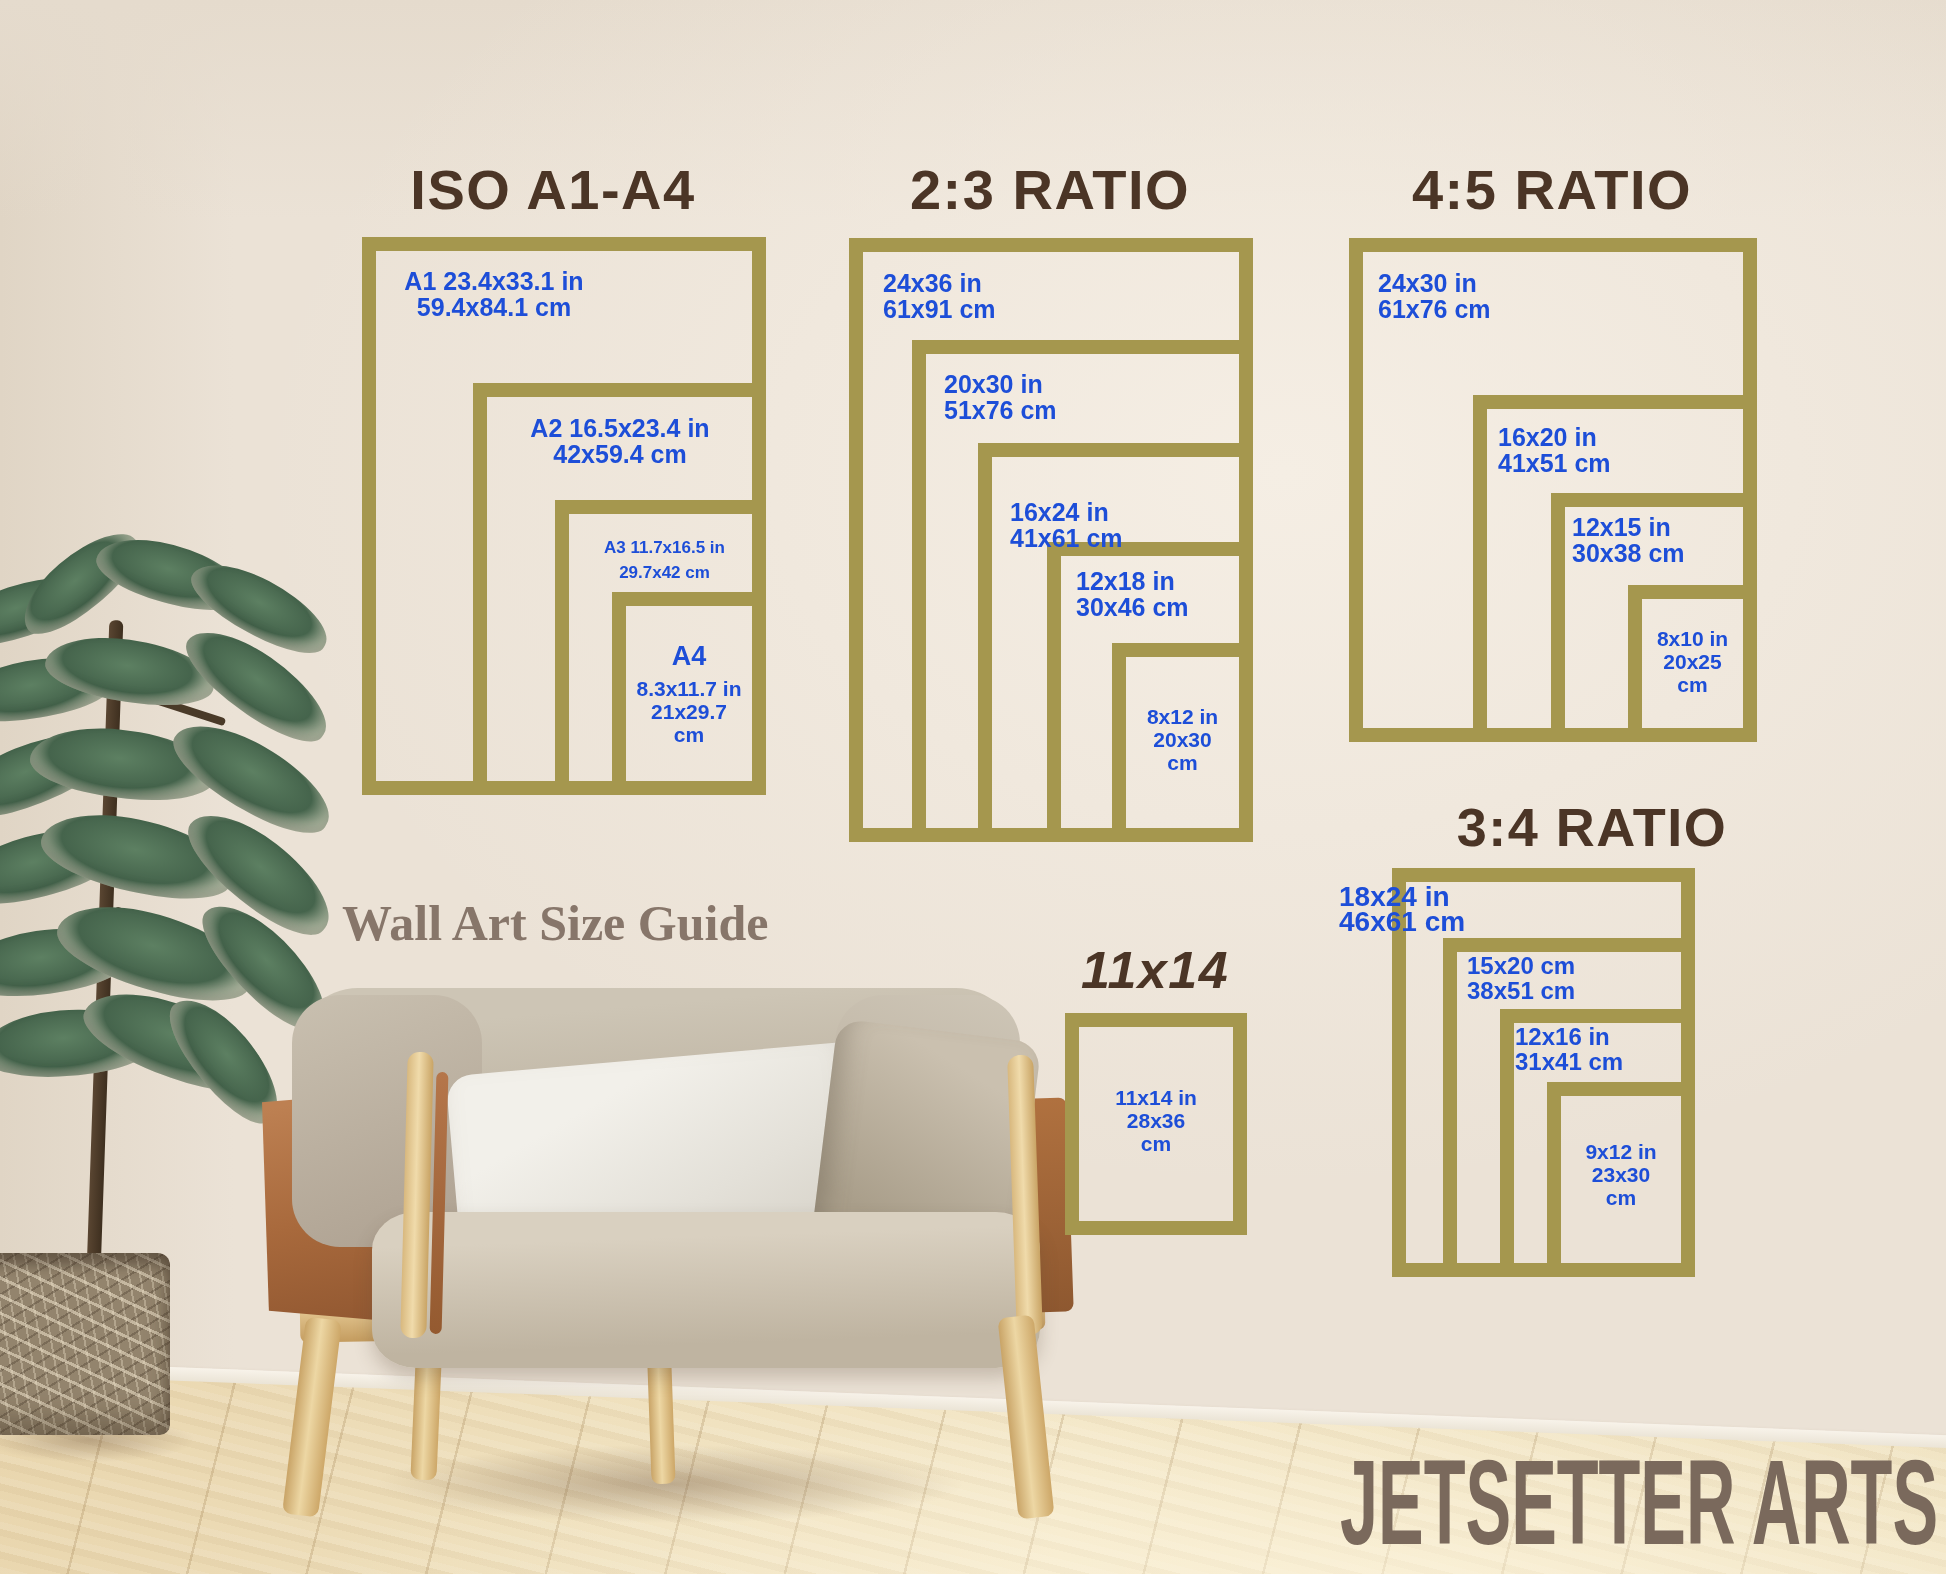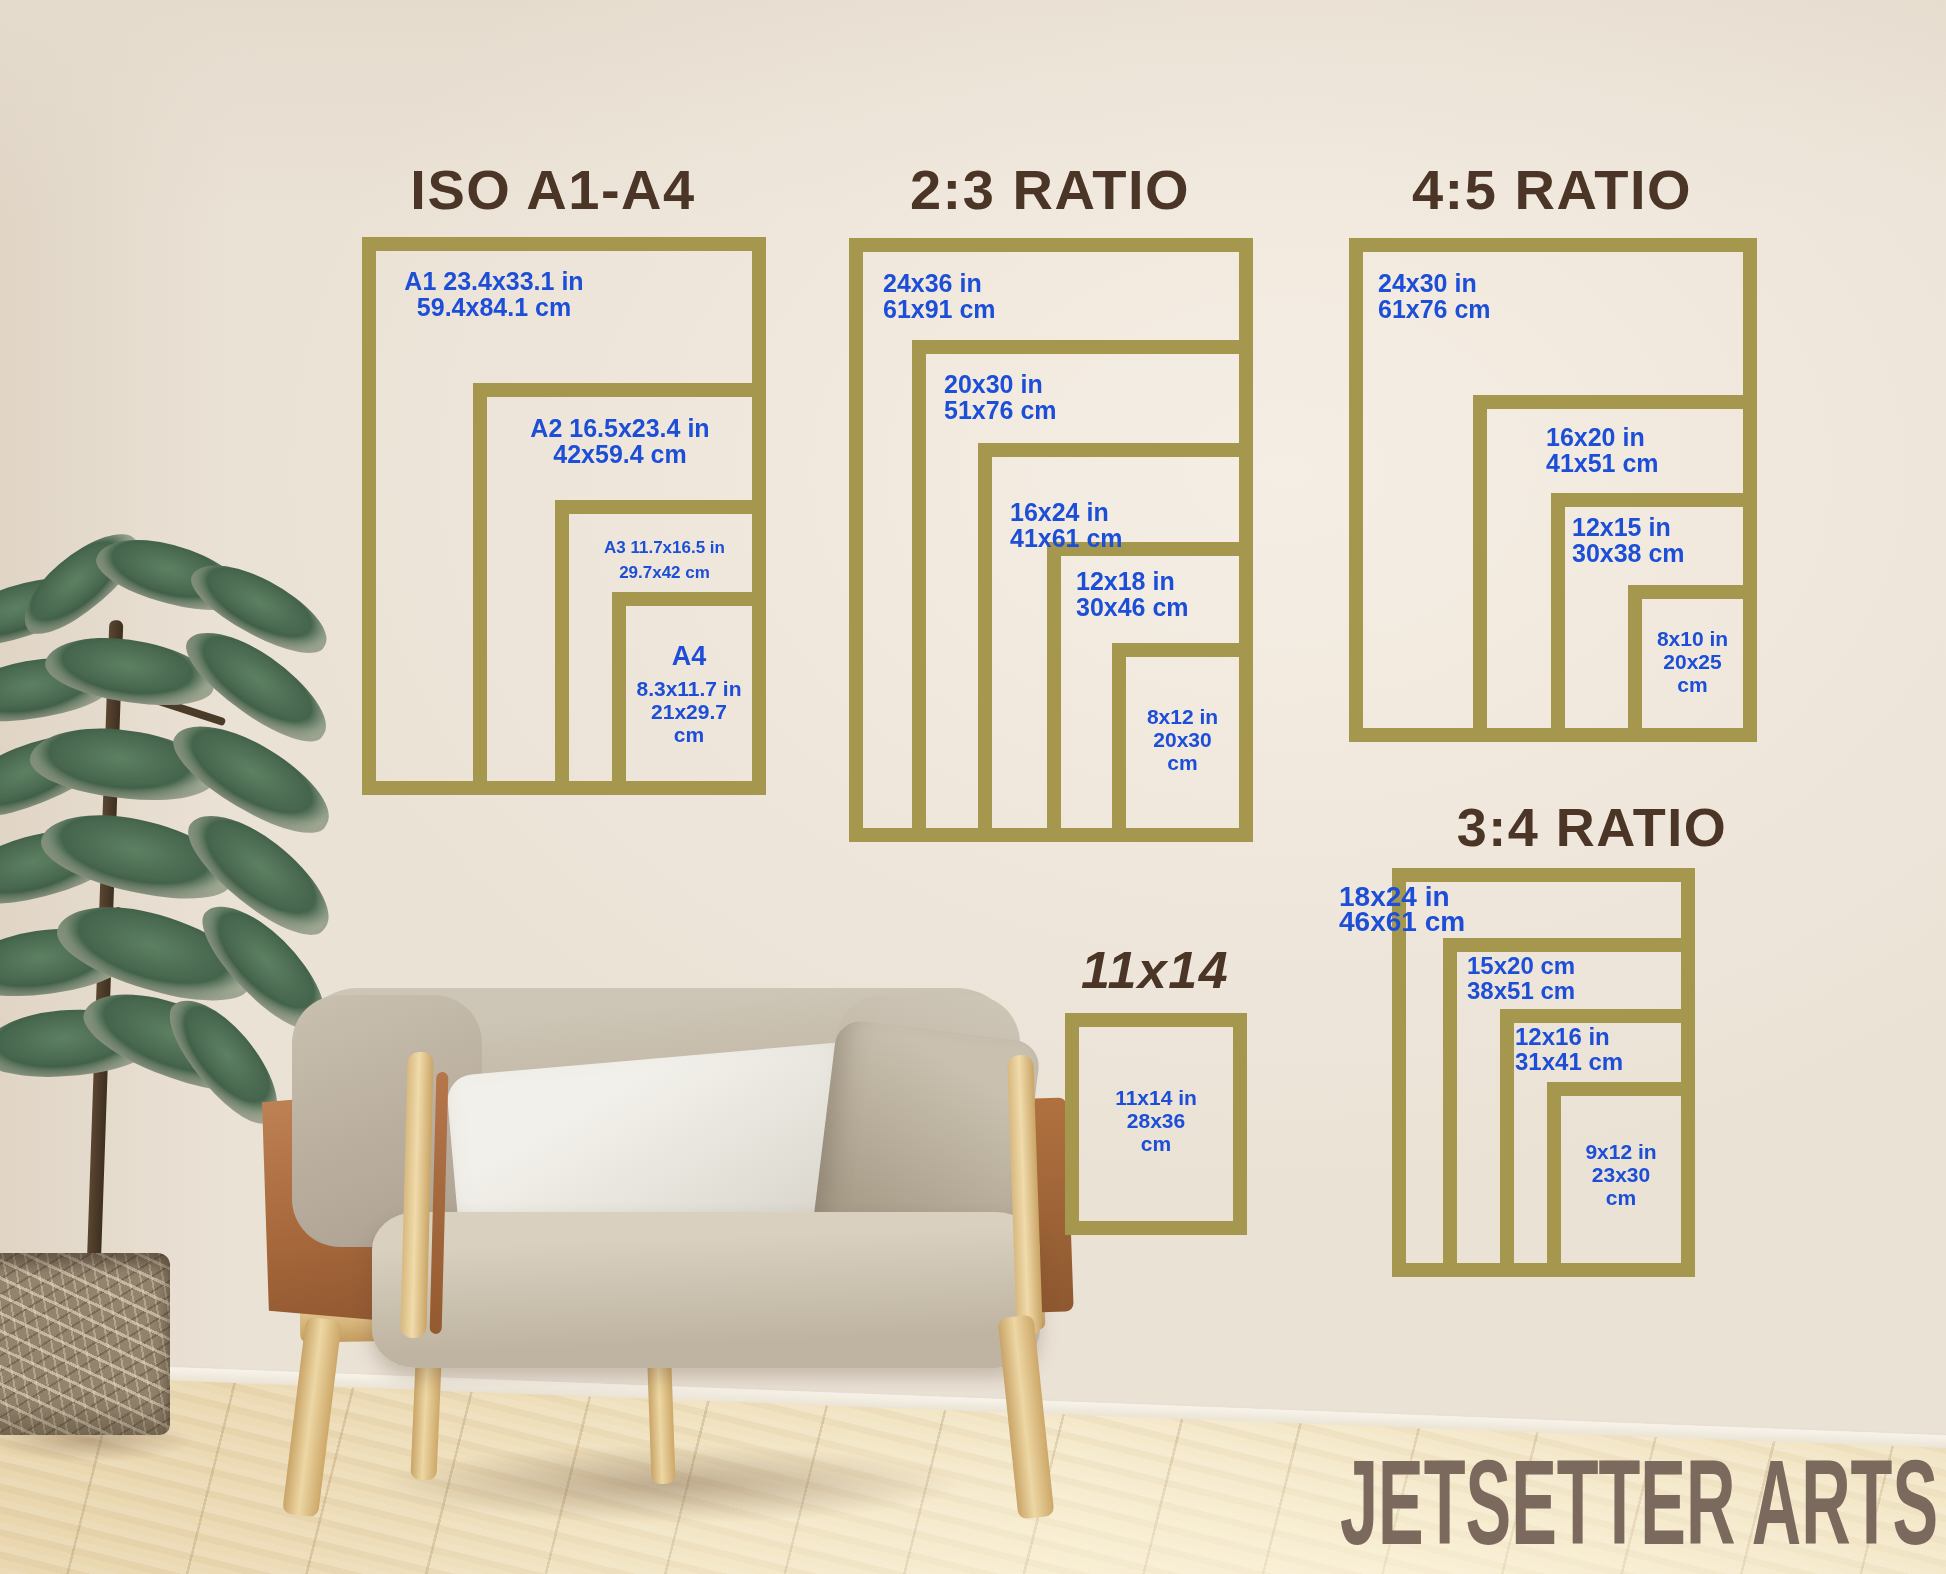--- a/index.html
+++ b/index.html
@@ -210,21 +210,21 @@
   <section>
     <h2 class="gtitle" style="left:1352px;top:162px;width:400px;">4:5 RATIO</h2>
     <div class="frame" style="left:1349px;top:238px;width:408px;height:504px;"></div>
     <div class="frame" style="left:1473px;top:395px;width:284px;height:347px;"></div>
     <div class="frame" style="left:1551px;top:493px;width:206px;height:249px;"></div>
     <div class="frame" style="left:1628px;top:585px;width:129px;height:157px;"></div>
     <div class="flabel" style="left:1378px;top:270px;">
       <div>24x30 in</div>
       <div>61x76 cm</div>
     </div>
-    <div class="flabel" style="left:1498px;top:424px;margin-left:48px;">
+    <div class="flabel" style="left:1498px;top:424px;">
       <div>16x20 in</div>
       <div>41x51 cm</div>
     </div>
     <div class="flabel" style="left:1572px;top:514px;">
       <div>12x15 in</div>
       <div>30x38 cm</div>
     </div>
     <div class="flabel center small" style="left:1628px;top:627px;width:129px;">
       <div>8x10 in</div>
       <div>20x25</div>
@@ -260,15 +260,16 @@
   <section>
     <h2 class="gtitle" style="left:1005px;top:944px;width:300px;font-size:52px;font-style:italic;">11x14</h2>
     <div class="frame" style="left:1065px;top:1013px;width:182px;height:222px;"></div>
     <div class="flabel center small" style="left:1065px;top:1086px;width:182px;">
       <div>11x14 in</div>
       <div>28x36</div>
       <div>cm</div>
     </div>
   </section>
 
+  <h1 class="headline">Wall Art Size Guide</h1>
   <div class="brand">JETSETTER ARTS</div>
 
 </div>
 
 </body></html>

